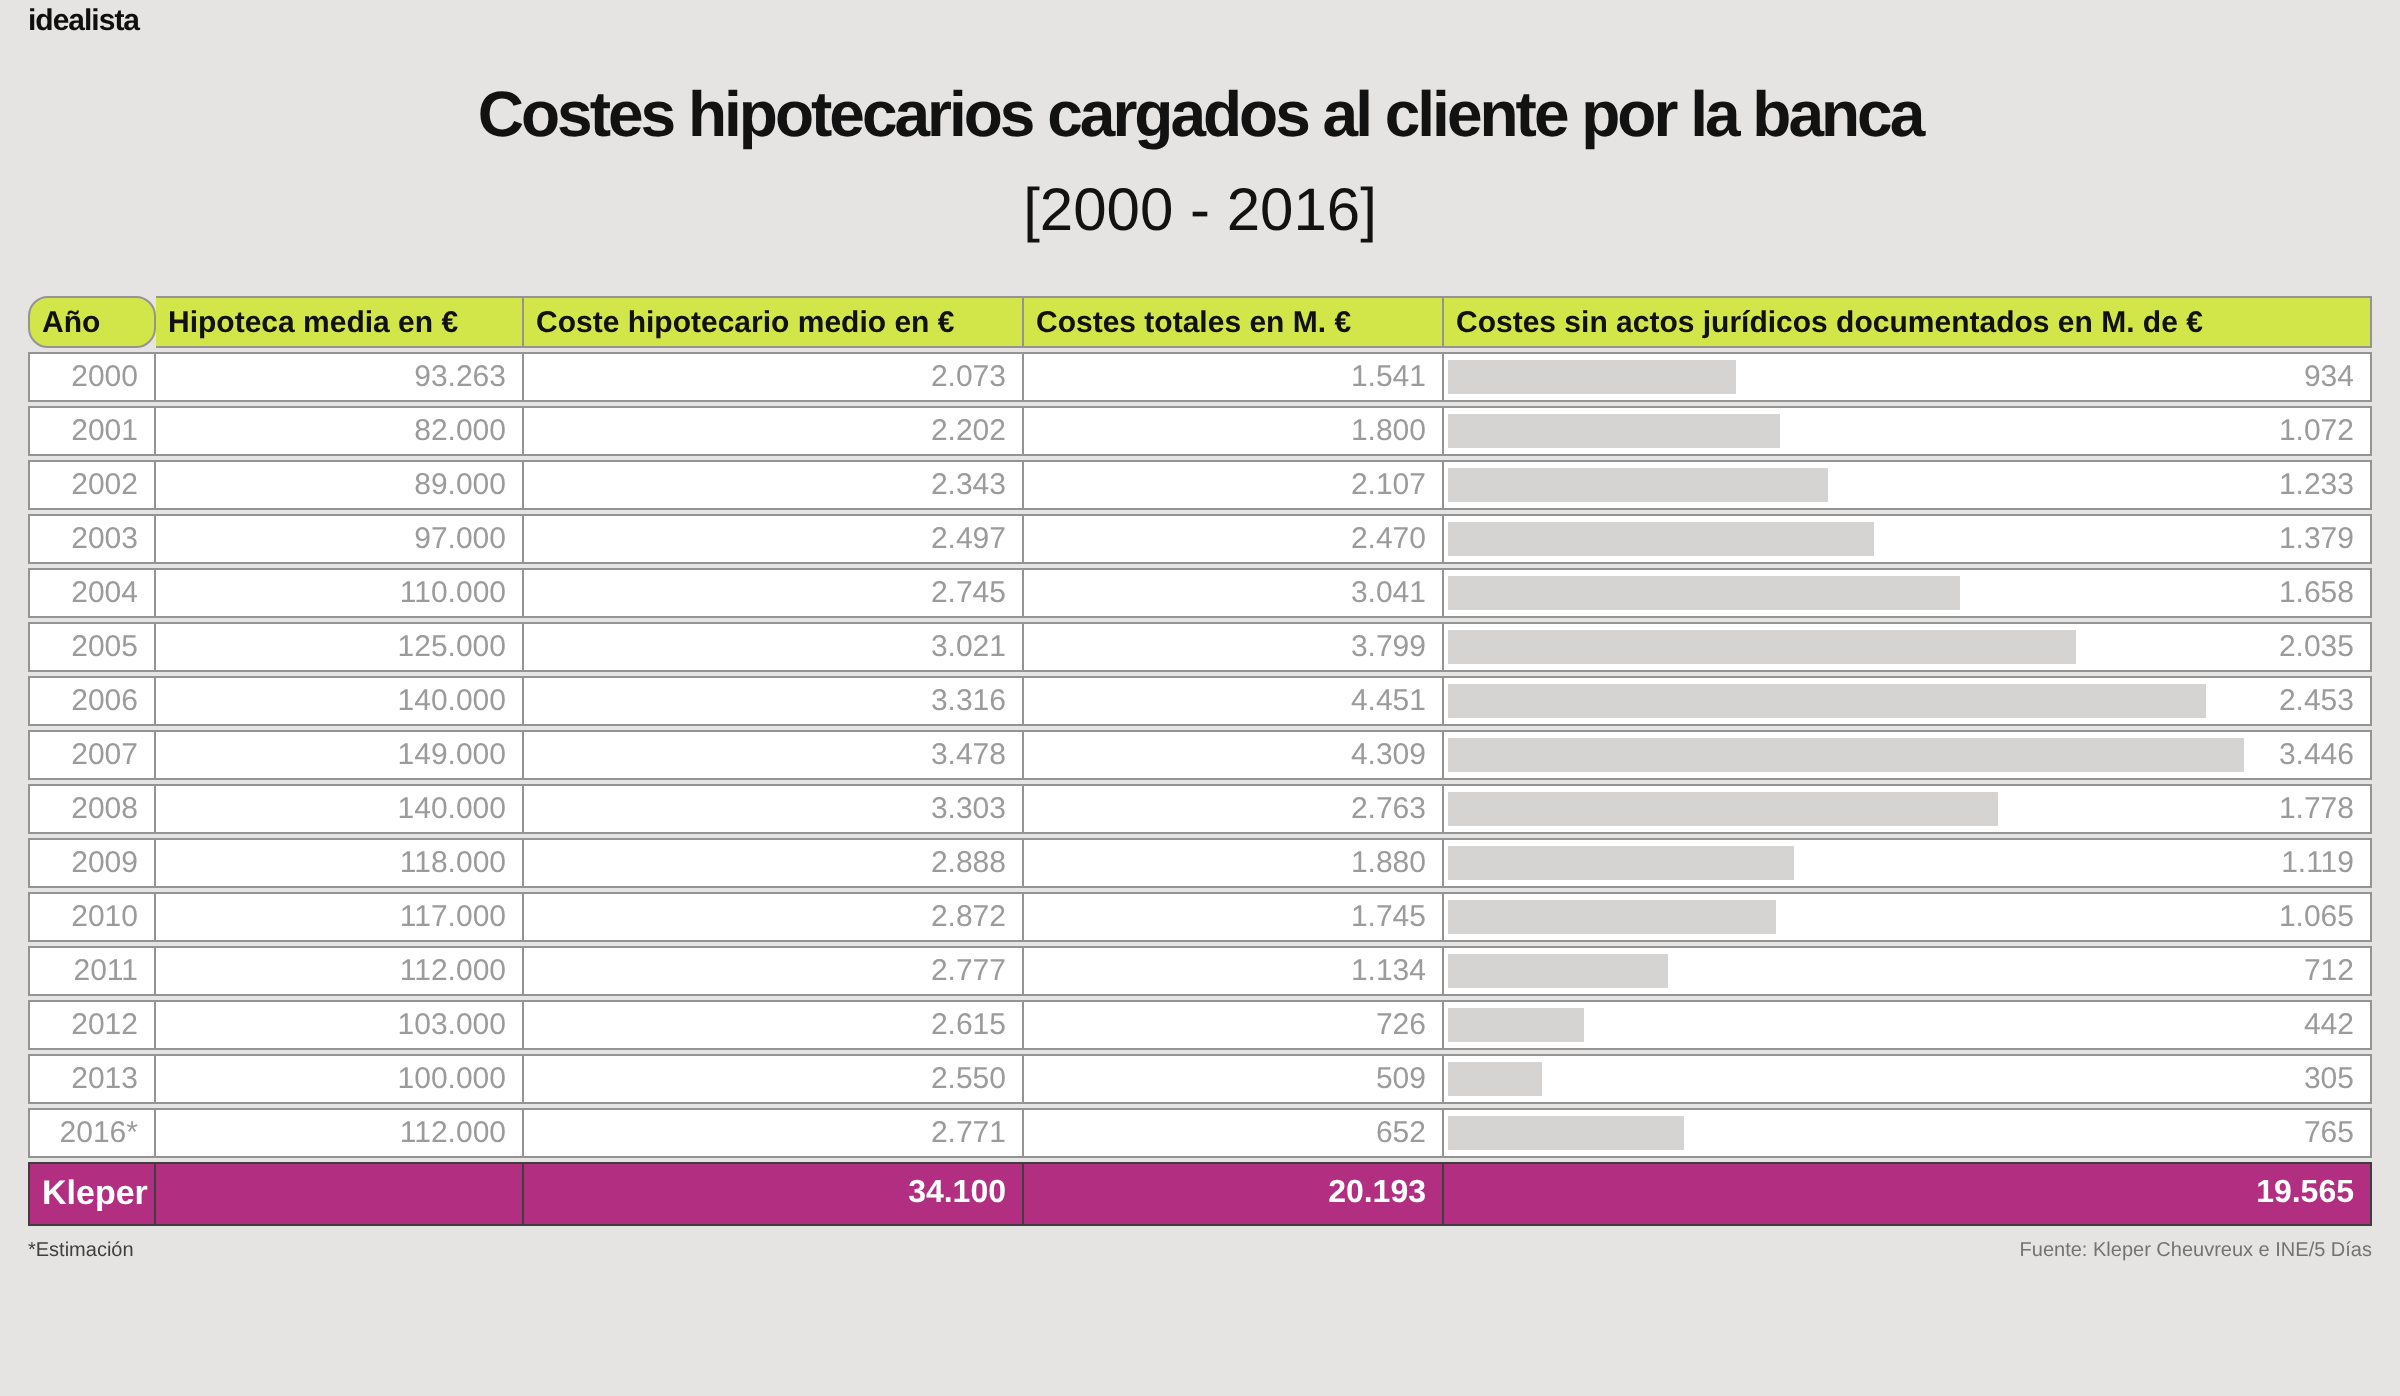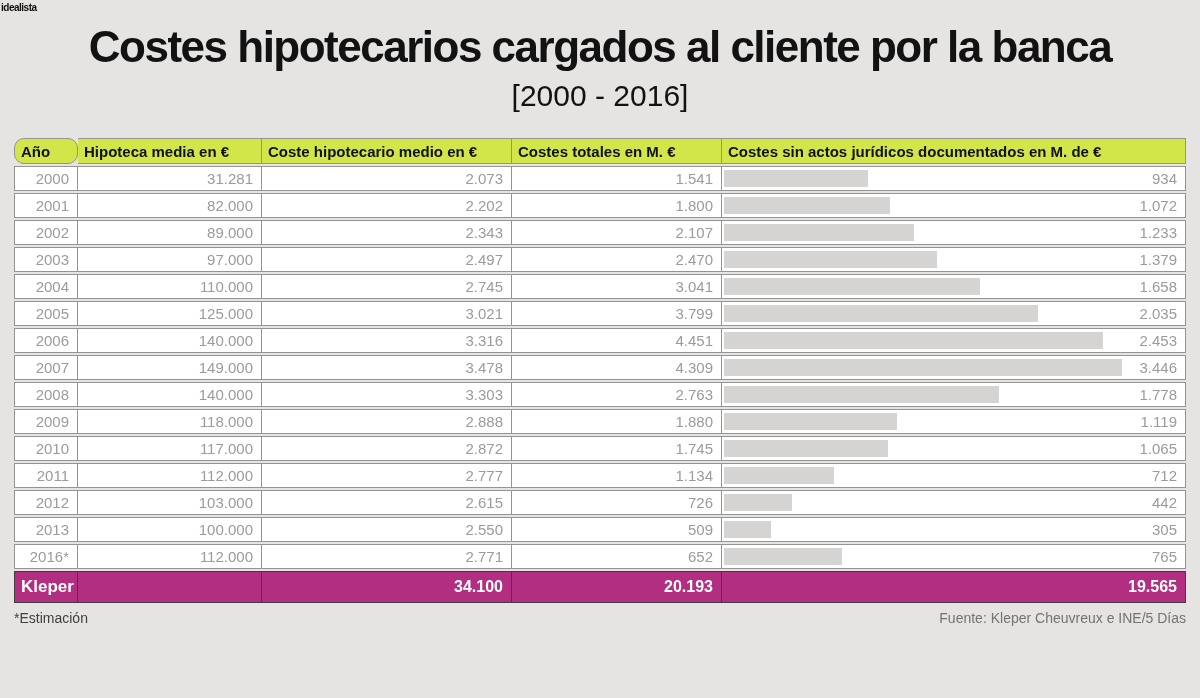--- a/index.html
+++ b/index.html
@@ -4,28 +4,28 @@
 <style>
   html, body { margin: 0; padding: 0; }
   body {
     width: 1200px; height: 698px;
     background: var(--page-bg, #e5e4e2);
     font-family: "Liberation Sans", sans-serif;
     position: relative; overflow: hidden;
     -webkit-font-smoothing: antialiased;
   }
   .logo {
-    position: absolute; top: 2px; left: 1px;
-    font-size: 10px; font-weight: 700; letter-spacing: -0.5px;
+    position: absolute; top: 2px; left: 14px;
+    font-size: 15px; font-weight: 700; letter-spacing: -0.5px;
     color: #0f0f0f;
   }
   .title {
-    margin: 0; padding-top: 22px;
+    margin: 0; padding-top: 32px;
     text-align: center; white-space: nowrap;
-    font-size: 44px; line-height: 50px; font-weight: 700;
+    font-size: 32px; line-height: 50px; font-weight: 700;
     letter-spacing: -1.5px; color: #121212;
   }
   .subtitle {
     text-align: center; font-size: 30px; line-height: 32px;
     margin-top: 8px; color: #121212;
   }
   .table-wrap { margin: 24px 14px 0; }
   table { width: 100%; border-collapse: separate; border-spacing: 0 2px; table-layout: fixed; }
   th, td { box-sizing: border-box; }
   th {
@@ -61,21 +61,21 @@
     text-align: right; padding: 3px 8px; height: 32px;
     border-top: 1px solid #3e3e3e;
     border-bottom: 1px solid #3e3e3e;
     border-right: 1px solid #3e3e3e;
     white-space: nowrap;
   }
   tfoot td:first-child { border-left: 1px solid #3e3e3e; text-align: left; font-size: 17px; padding-left: 6px; }
   .footer {
     margin: 5px 14px 0;
     display: flex; justify-content: space-between; align-items: baseline;
-    font-size: 14px;
+    font-size: 10px;
   }
   .note { color: #3f3f3f; }
   .source { color: #737373; }
 </style>
 </head>
 <body>
 
 <div class="logo">idealista</div>
 
 <h1 class="title">Costes hipotecarios cargados al cliente por la banca</h1>
@@ -95,21 +95,21 @@
         <th>Año</th>
         <th>Hipoteca media en €</th>
         <th>Coste hipotecario medio en €</th>
         <th>Costes totales en M. €</th>
         <th>Costes sin actos jurídicos documentados en M. de €</th>
       </tr>
     </thead>
     <tbody>
         <tr>
     <td>2000</td>
-    <td>31.281</td>
+    <td>93.263</td>
     <td>2.073</td>
     <td>1.541</td>
     <td class="bar-cell">
       <div class="bar" style="width: 31.1454%;"></div>
       <span class="bar-value">934</span>
     </td>
   </tr>
         <tr>
     <td>2001</td>
     <td>82.000</td>

